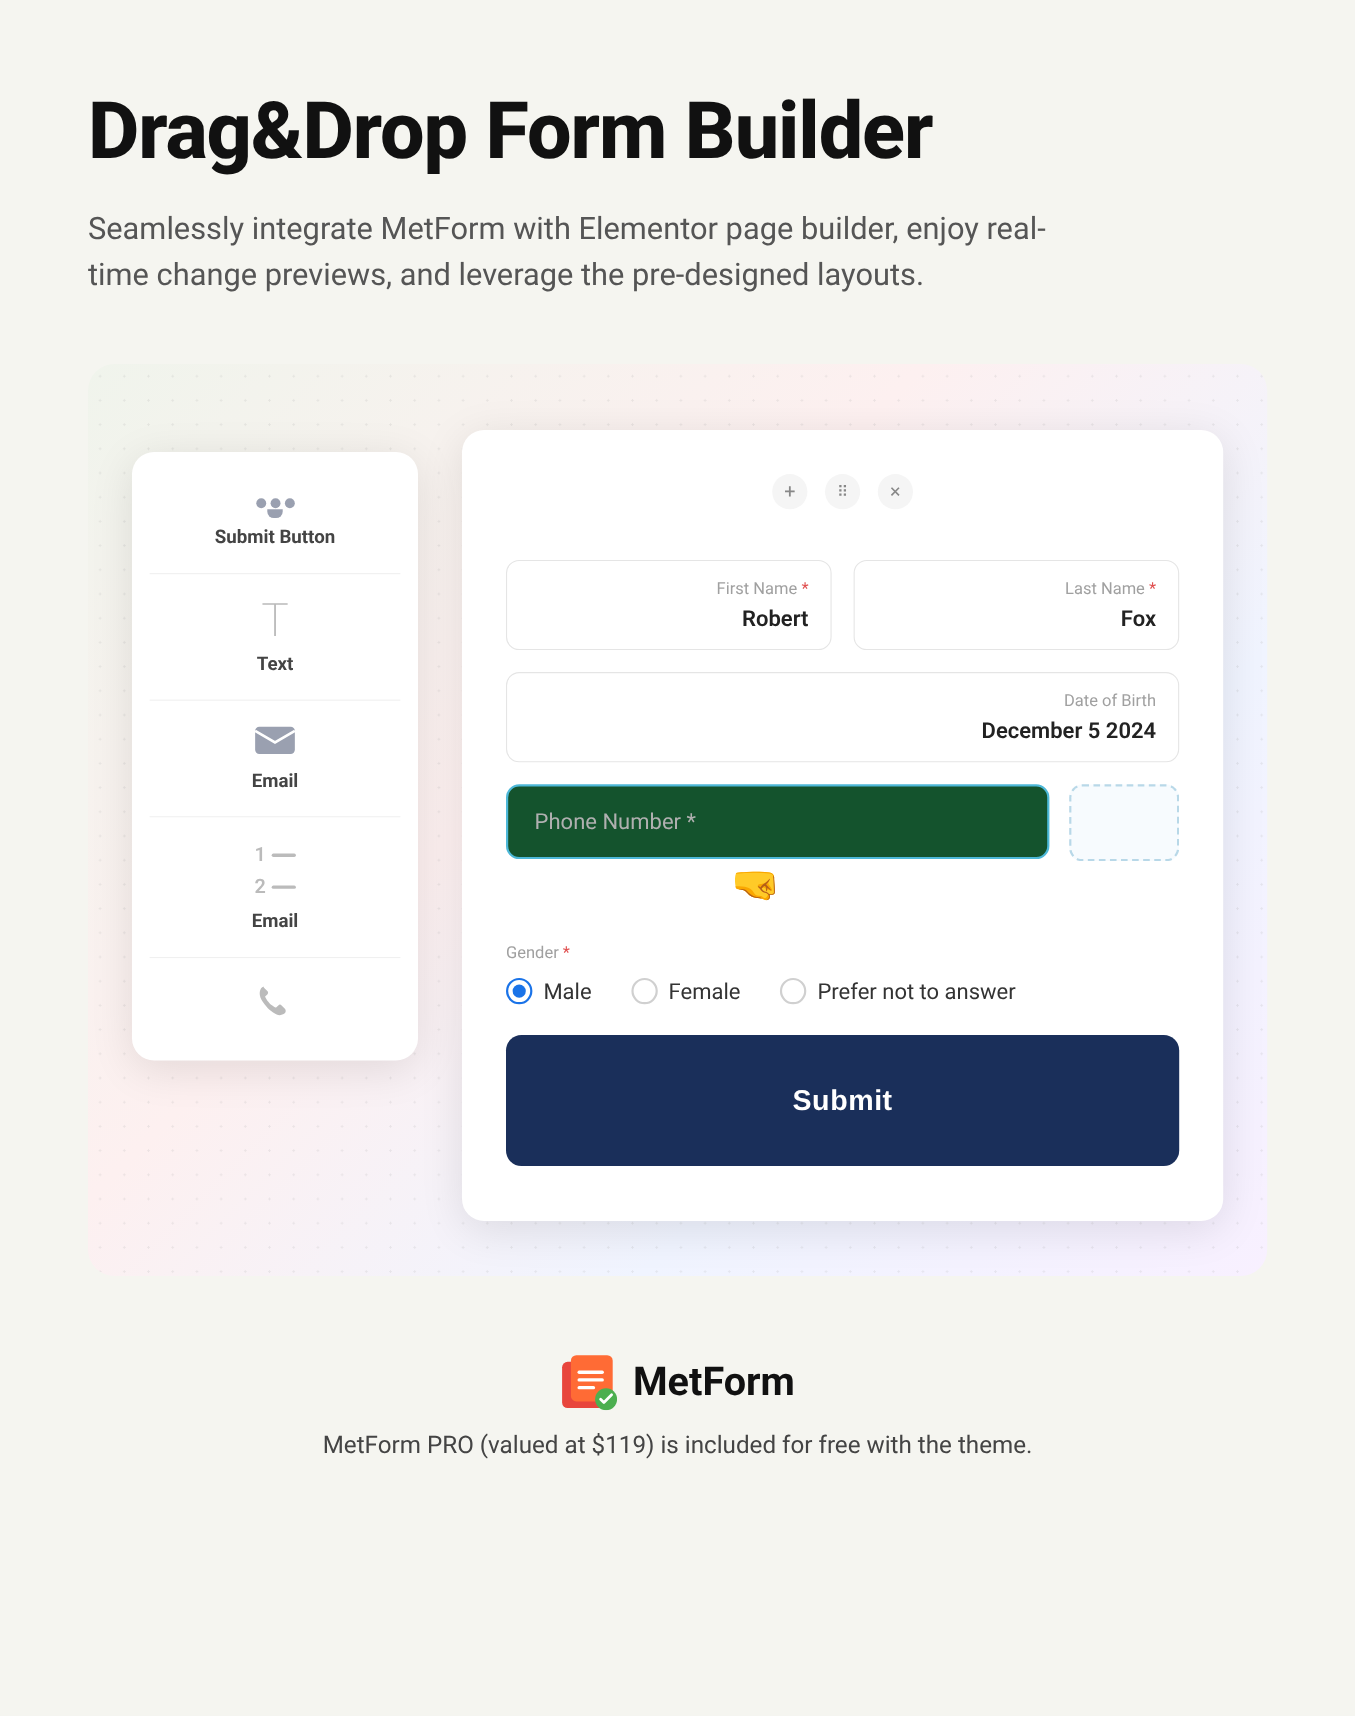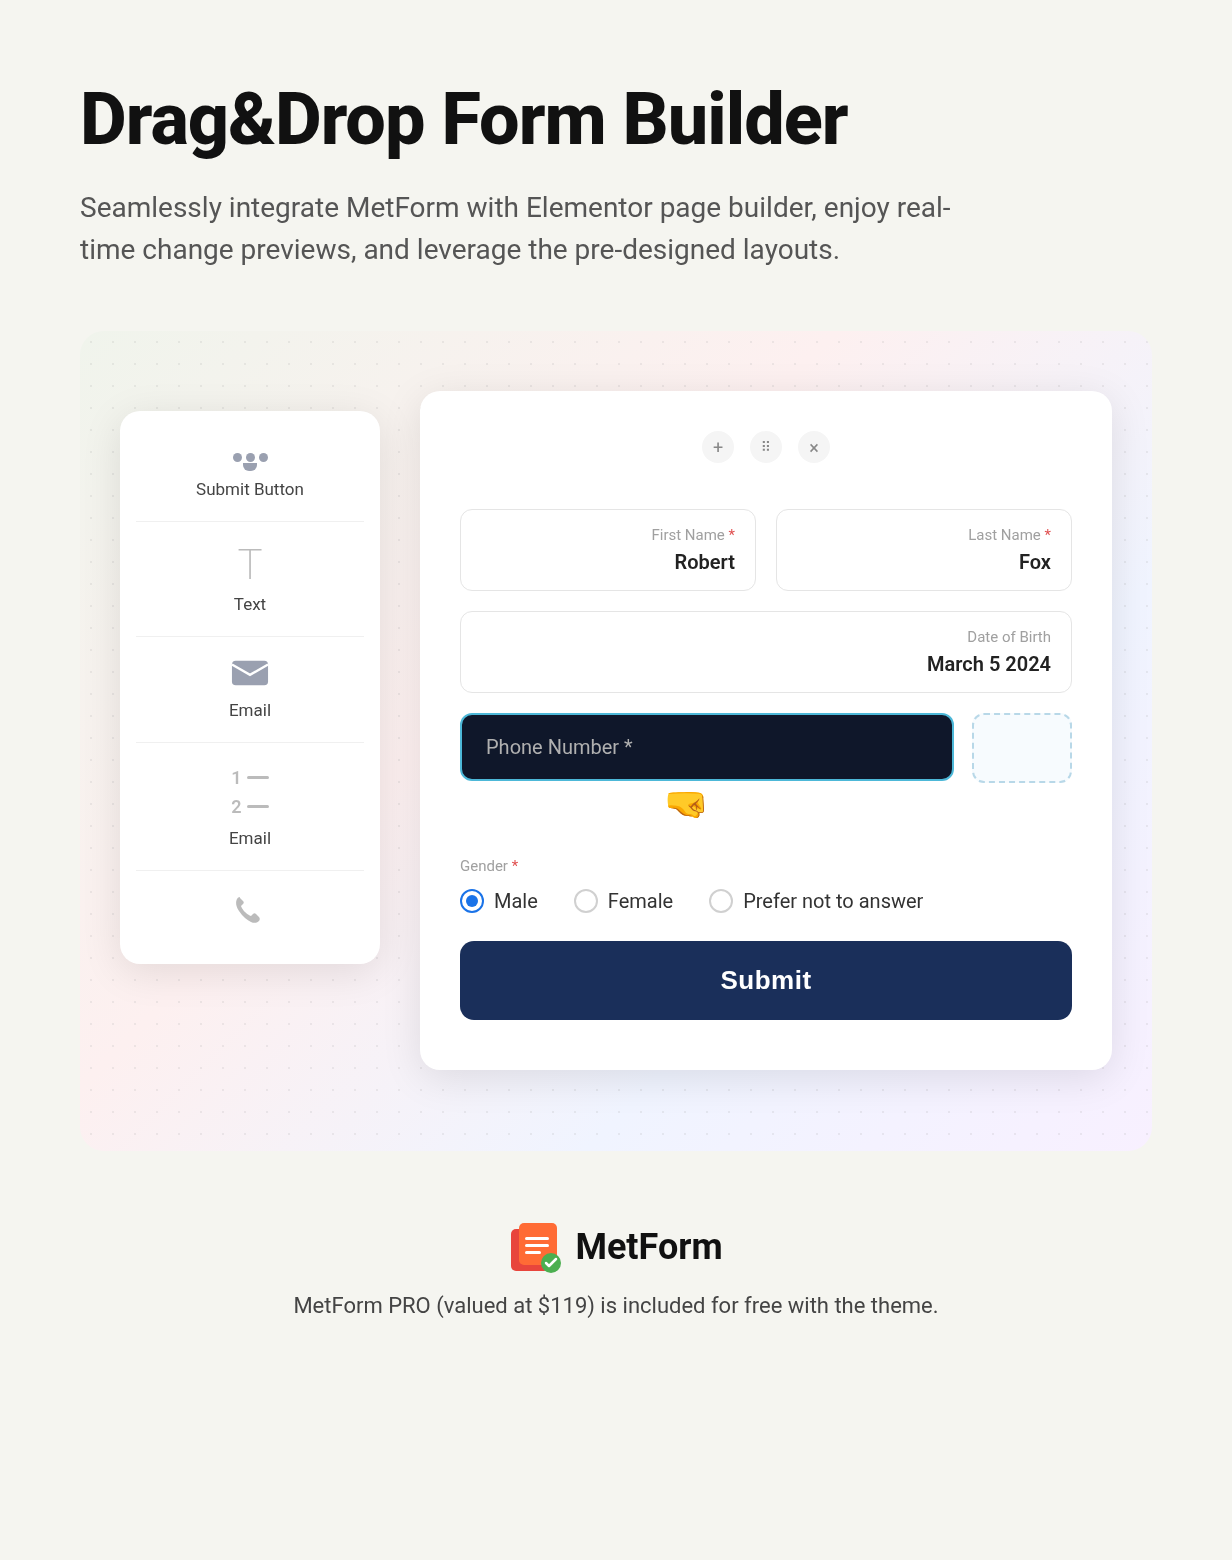--- a/index.html
+++ b/index.html
@@ -89,21 +89,21 @@
     }
 
     .widget-icon {
       font-size: 32px;
       color: #9aa0b0;
       line-height: 1;
     }
 
     .widget-label {
       font-size: 17px;
-      font-weight: 400;
+      font-weight: 700;
       color: #444;
     }
     .submit-icon-wrapper {
       display: flex;
       flex-direction: column;
       align-items: center;
       gap: 4px;
     }
     .submit-dots {
       display: flex;
@@ -215,21 +215,21 @@
       font-size: 20px;
       font-weight: 600;
       color: #222;
     }
 
     
     .phone-field-active {
       border: 2px solid #4db8d8;
       border-radius: 12px;
       padding: 20px 24px;
-      background: #0f172a;
+      background: #14532d;
       margin-bottom: 0;
       position: relative;
     }
 
     
     .drop-zone {
       border: 2px dashed #b8d8e8;
       border-radius: 12px;
       background: rgba(200, 230, 245, 0.15);
       height: 70px;
@@ -289,21 +289,21 @@
       background: #1a73e8;
     }
 
     
     .submit-btn {
       width: 100%;
       background: #1a2f5a;
       color: white;
       border: none;
       border-radius: 14px;
-      padding: 24px;
+      padding: 44px;
       font-size: 26px;
       font-weight: 600;
       cursor: pointer;
       margin-top: 8px;
       letter-spacing: 0.5px;
     }
 
     .phone-placeholder {
       font-size: 20px;
       color: #b0b0b0;
@@ -466,21 +466,21 @@
             <span class="required"> *</span>
           </div>
           <div class="field-value">Fox</div>
         </div>
       </div>
 
       
       <div class="form-row">
         <div class="form-field full-width">
           <div class="field-label">Date of Birth</div>
-          <div class="field-value">March 5 2024</div>
+          <div class="field-value">December 5 2024</div>
         </div>
       </div>
 
       
       <div style="display:flex;gap:18px;margin-bottom:20px;align-items:stretch;">
         <div class="phone-active-wrapper" style="flex:1;position:relative;">
           <div class="phone-field-active">
             <span class="phone-placeholder">Phone Number *</span>
           </div>
 

